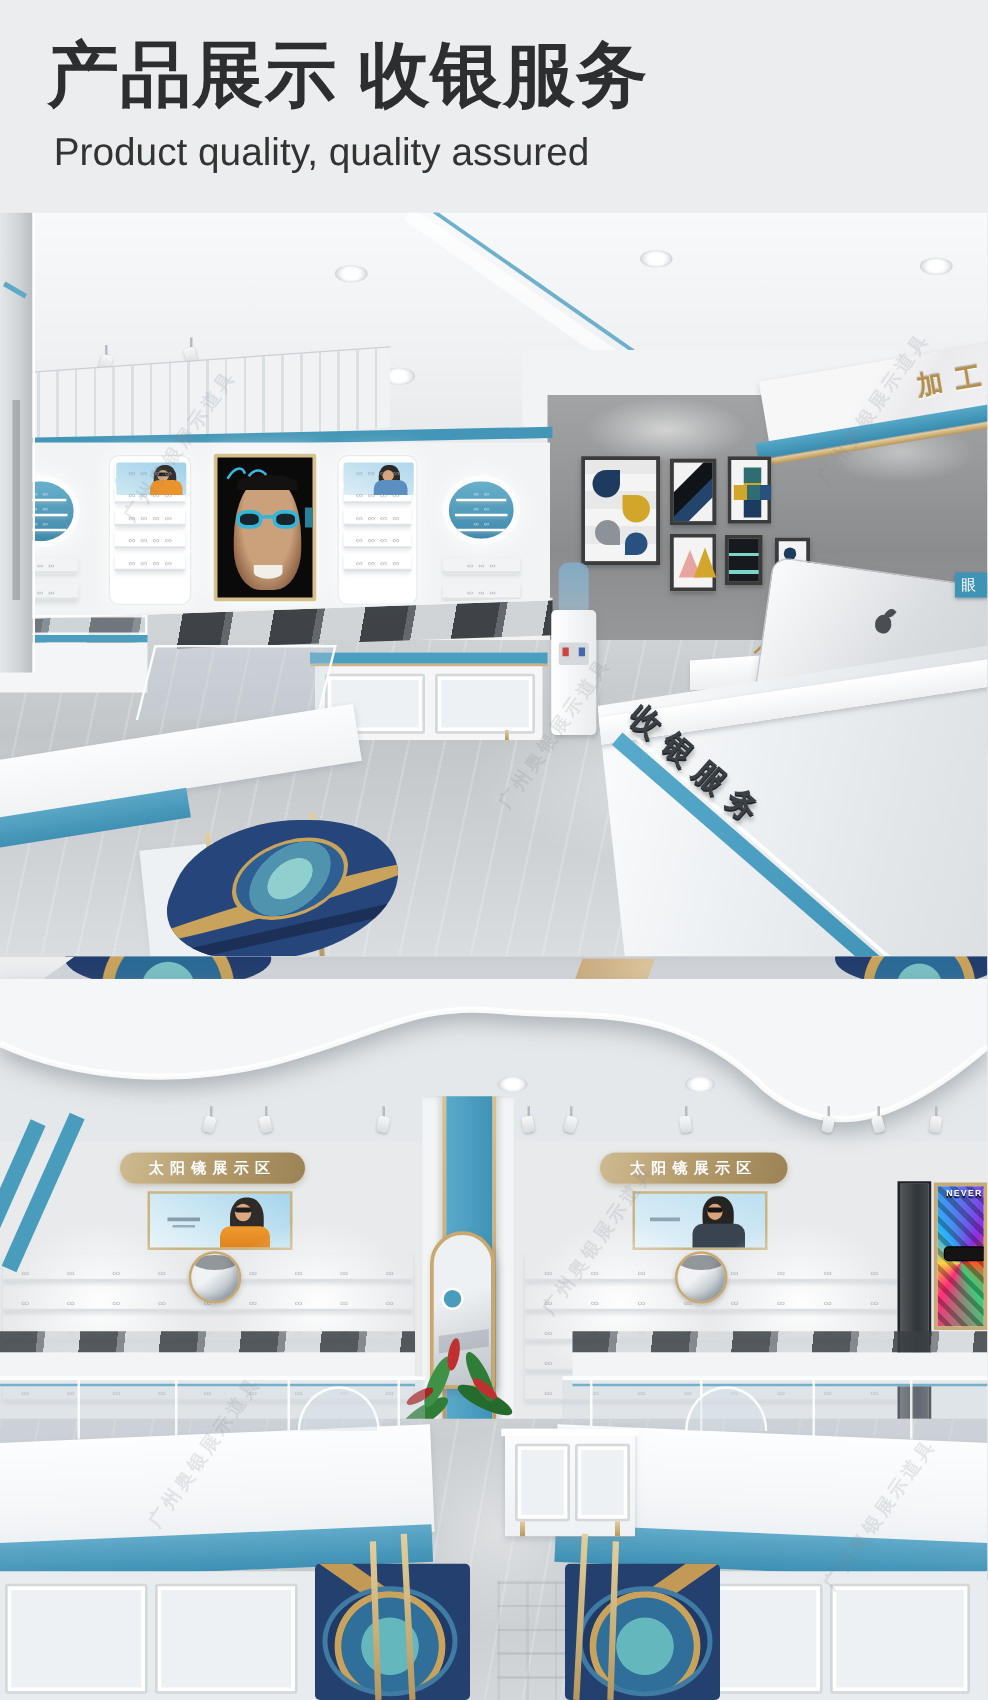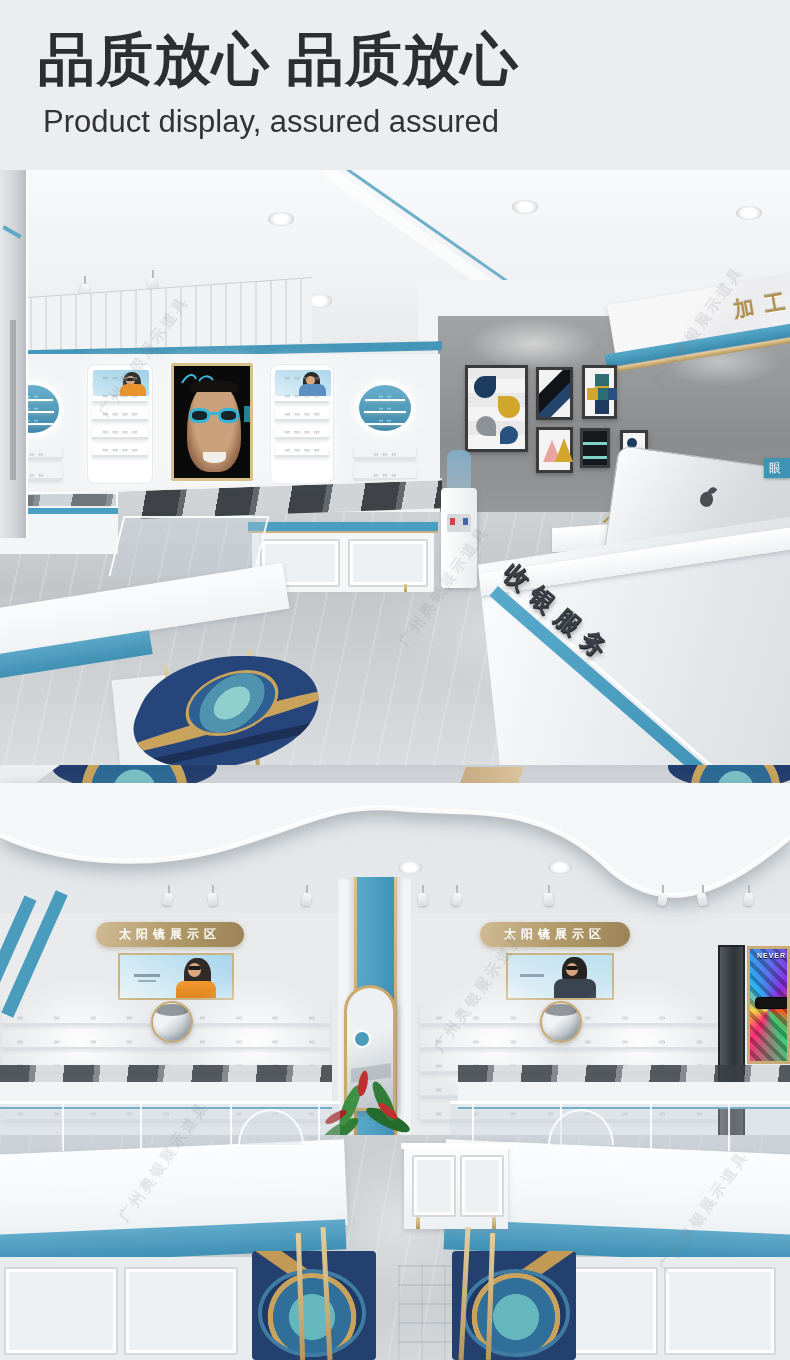--- a/index.html
+++ b/index.html
@@ -31,22 +31,22 @@
   .tracklight{width:9px;height:13px;border-radius:3px;background:linear-gradient(180deg,#f7f8f9,#d9dcdf);
               box-shadow:0 1px 2px rgba(120,126,132,.5);}
   .trackstem{width:2px;height:9px;background:#b7bbbf;}
   .goldleg{background:linear-gradient(180deg,#e2cf9e,#b6975e);}
   .panelmold{border:2px solid #d4d8db;box-shadow:inset 0 0 0 3px #ffffff;border-radius:2px;background:#eef1f3;}
 </style>
 </head>
 <body>
 
 <div class="abs" id="header">
-  <div class="abs" id="title">品质放心 品质放心</div>
-  <div class="abs" id="subtitle">Product display, assured assured</div>
+  <div class="abs" id="title">产品展示 收银服务</div>
+  <div class="abs" id="subtitle">Product quality, quality assured</div>
 </div>
 
 <div class="abs photo" id="photo1">
 
   <div class="abs" style="left:0;top:0;width:790px;height:188px;background:linear-gradient(180deg,#f8f9fa 0%,#eef0f2 65%,#e7e9eb 100%);"></div>
   <div class="abs" style="left:330px;top:-4px;width:560px;height:12px;background:rgba(255,255,255,.65);transform:rotate(35deg);transform-origin:0 0;"></div>
   <div class="abs" style="left:348px;top:-2px;width:540px;height:3px;background:#5fa8c6;transform:rotate(35deg);transform-origin:0 0;opacity:.9;"></div>
   <div class="abs rlight" style="left:268px;top:42px;"></div>
   <div class="abs rlight" style="left:306px;top:124px;"></div>
   <div class="abs rlight" style="left:512px;top:30px;"></div>

